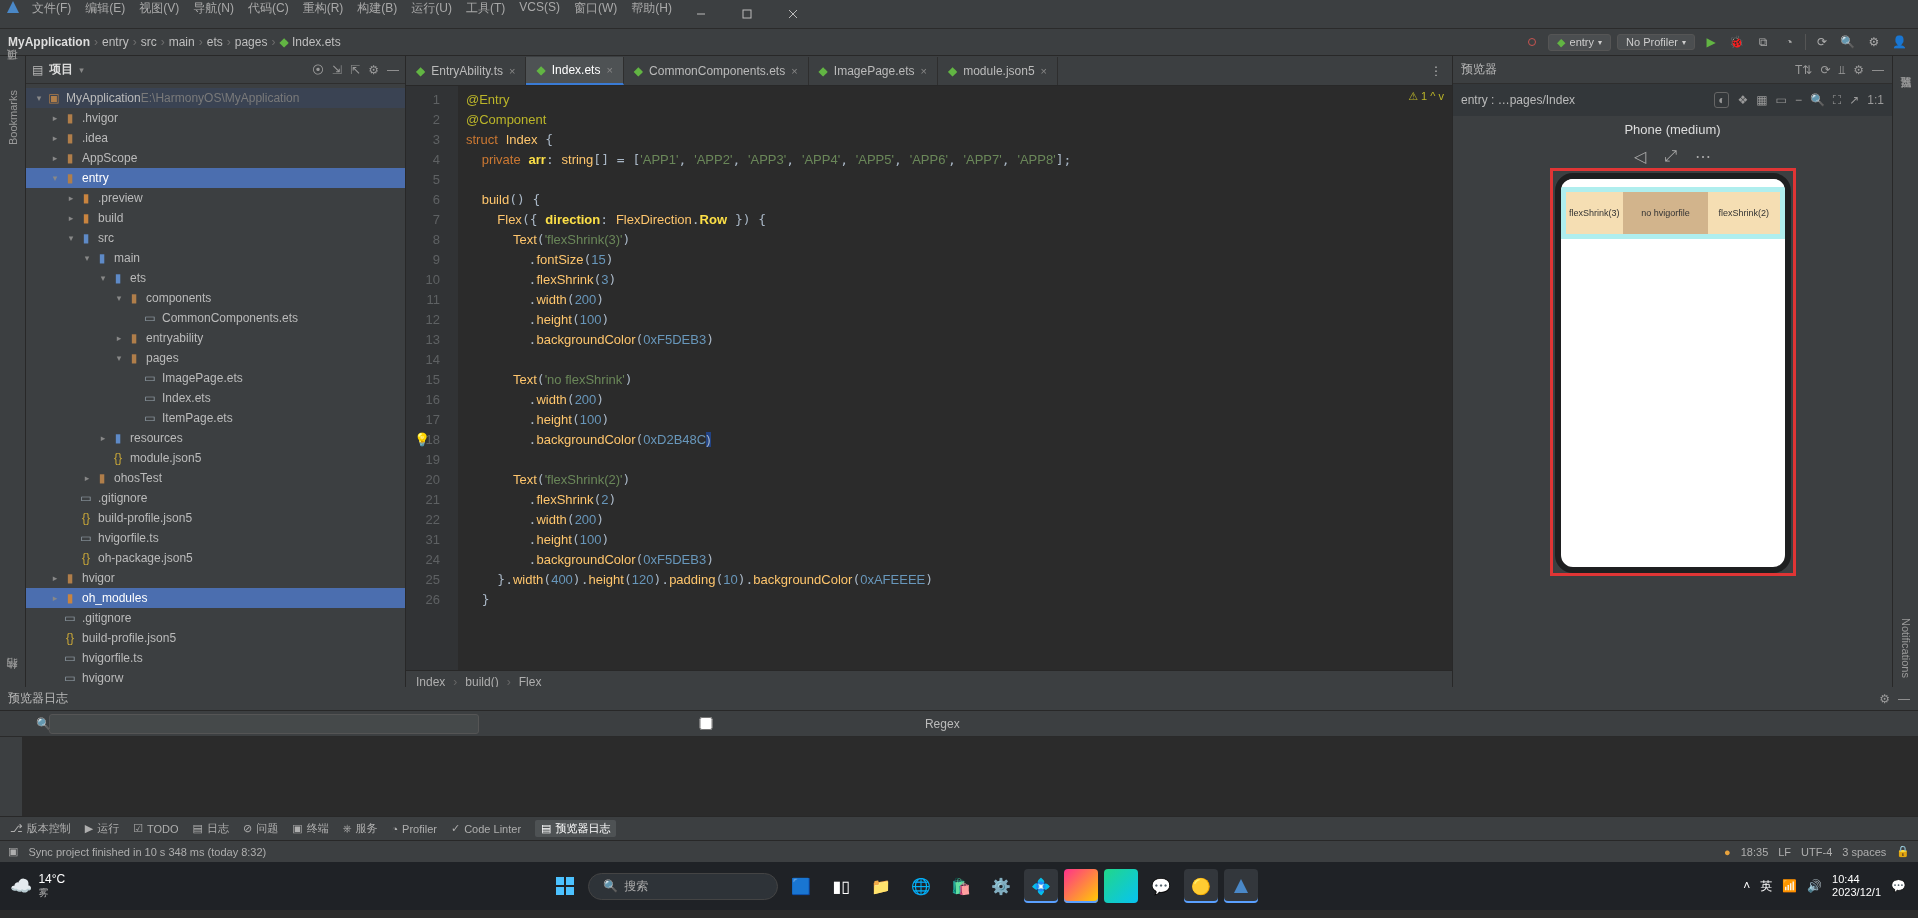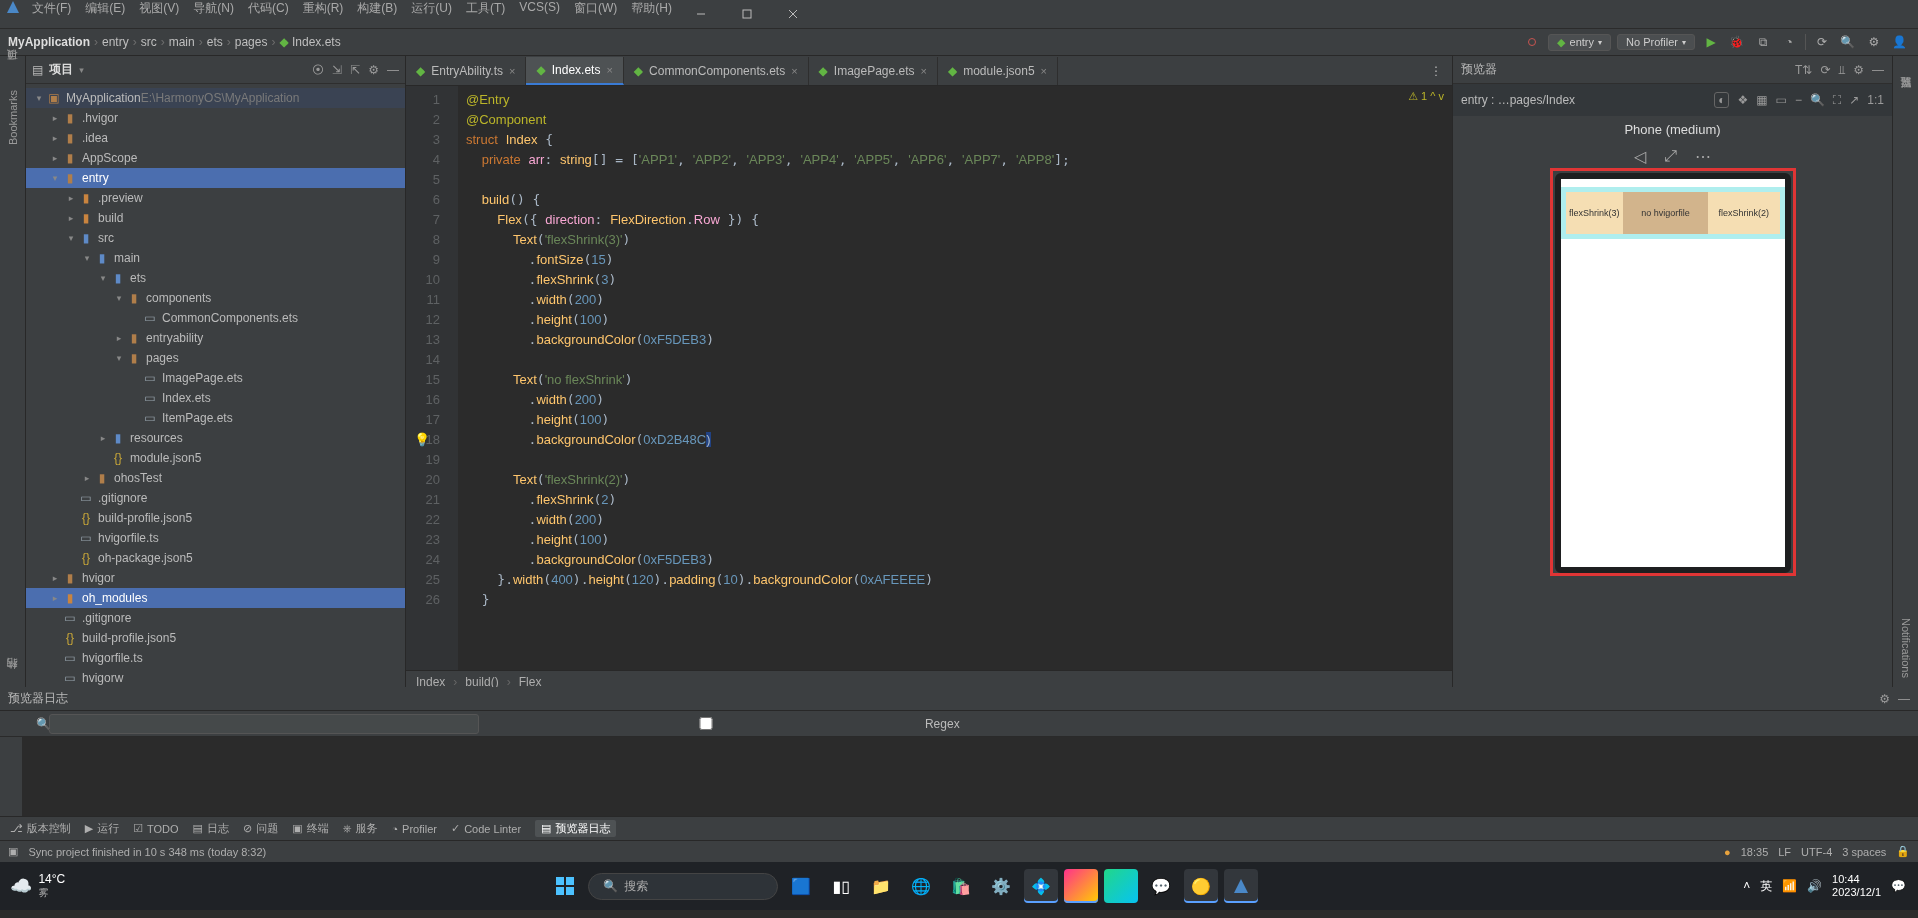--- a/index.html
+++ b/index.html
@@ -55,36 +55,36 @@
 .tab .x { color:#888; font-size:11px; }
 .editor-body { flex:1; display:flex; min-height:0; position:relative; }
 .ed-gutter { width:52px; background:#313335; color:#5e6163; font-family:Consolas,monospace; font-size:13px; text-align:right; padding:4px 18px 4px 4px; line-height:20px; position:relative; }
 .code { flex:1; font-family:Consolas,monospace; font-size:13px; line-height:20px; padding:4px 0 4px 8px; white-space:pre; overflow:hidden; color:#a9b7c6; }
 .kw { color:#cc7832; }
 .str { color:#6a8759; }
 .num { color:#6897bb; }
 .ann { color:#bbb529; }
 .typ { color:#ffc66d; }
 .meth { color:#ffc66d; }
-.prop { color:#f9a8d4; }
+.prop { color:#fde047;font-weight:bold; }
 .editor .info-badge { position:absolute; top:4px; right:8px; font-size:11px; color:#bbb529; display:flex; align-items:center; gap:4px; }
 .bc-bar { height:22px; background:#3c3f41; border-top:1px solid #282828; display:flex; align-items:center; gap:8px; padding:0 10px; font-size:12px; color:#aeaeae; }
 .bc-bar .sep { color:#666; }
 
 
 .preview { background:#3c3f41; border-left:1px solid #282828; display:flex; flex-direction:column; }
 .preview .hdr { height:28px; border-bottom:1px solid #2e2e2e; display:flex; align-items:center; padding:0 8px; font-size:12px; }
 .preview .hdr .icons { margin-left:auto; display:flex; gap:8px; color:#9a9a9a; }
 .preview .sub { height:32px; display:flex; align-items:center; gap:8px; padding:0 8px; font-size:12px; background:#33373a; }
 .preview .sub .icons { margin-left:auto; display:flex; gap:8px; color:#9a9a9a; align-items:center; }
 .preview .canvas { flex:1; background:#3c3f41; display:flex; flex-direction:column; align-items:center; padding-top:6px; overflow:hidden; }
 .preview .canvas .lbl { font-size:13px; color:#ddd; margin-bottom:10px; }
 .phone-btns { display:flex; gap:18px; margin-bottom:2px; color:#aaa; }
 .phone-wrap { border:3px solid #e03535; padding:2px 2px 0 2px; }
-.phone { width:236px; height:400px; background:#fff; border:6px solid #1e1f20; border-radius:6px; overflow:hidden; position:relative; }
+.phone { width:236px; height:400px; background:#fff; border:6px solid #1e1f20; border-radius:18px; overflow:hidden; position:relative; }
 .phone .status { height:8px; background:#fff; }
 .phone .flex-demo { display:flex; height:52px; background:#afeeee; padding:5px; font-size:9px; color:#333; }
 .phone .flex-demo div { display:flex; align-items:center; justify-content:center; overflow:hidden; }
 .phone .c1 { background:#f5deb3; flex:0 3 100px; }
 .phone .c2 { background:#d2b48c; flex:0 0 85px; }
 .phone .c3 { background:#f5deb3; flex:0 2 100px; }
 
 
 .log { height:130px; background:#2b2b2b; border-top:1px solid #282828; display:flex; flex-direction:column; }
 .log .hdr { height:24px; background:#3c3f41; display:flex; align-items:center; padding:0 8px; font-size:12px; border-bottom:1px solid #282828; }
@@ -426,21 +426,21 @@
           <div style="position:relative">13</div>
           <div style="position:relative">14</div>
           <div style="position:relative">15</div>
           <div style="position:relative">16</div>
           <div style="position:relative">17</div>
           <div style="position:relative"><span style="position:absolute;left:4px;color:#e8a33d">💡</span>18</div>
           <div style="position:relative">19</div>
           <div style="position:relative">20</div>
           <div style="position:relative">21</div>
           <div style="position:relative">22</div>
-          <div style="position:relative">23</div>
+          <div style="position:relative">31</div>
           <div style="position:relative">24</div>
           <div style="position:relative">25</div>
           <div style="position:relative">26</div>
         </div>
       <div class="code" id="code"><span class="ann">@Entry</span>
 <span class="ann">@Component</span>
 <span class="kw">struct</span> <span class="typ">Index</span> {
   <span class="kw">private</span> <span class="prop">arr</span>: <span class="typ">string</span>[] = [<span class="str">'APP1'</span>, <span class="str">'APP2'</span>, <span class="str">'APP3'</span>, <span class="str">'APP4'</span>, <span class="str">'APP5'</span>, <span class="str">'APP6'</span>, <span class="str">'APP7'</span>, <span class="str">'APP8'</span>];
 &nbsp;
   <span class="meth">build</span>() {

